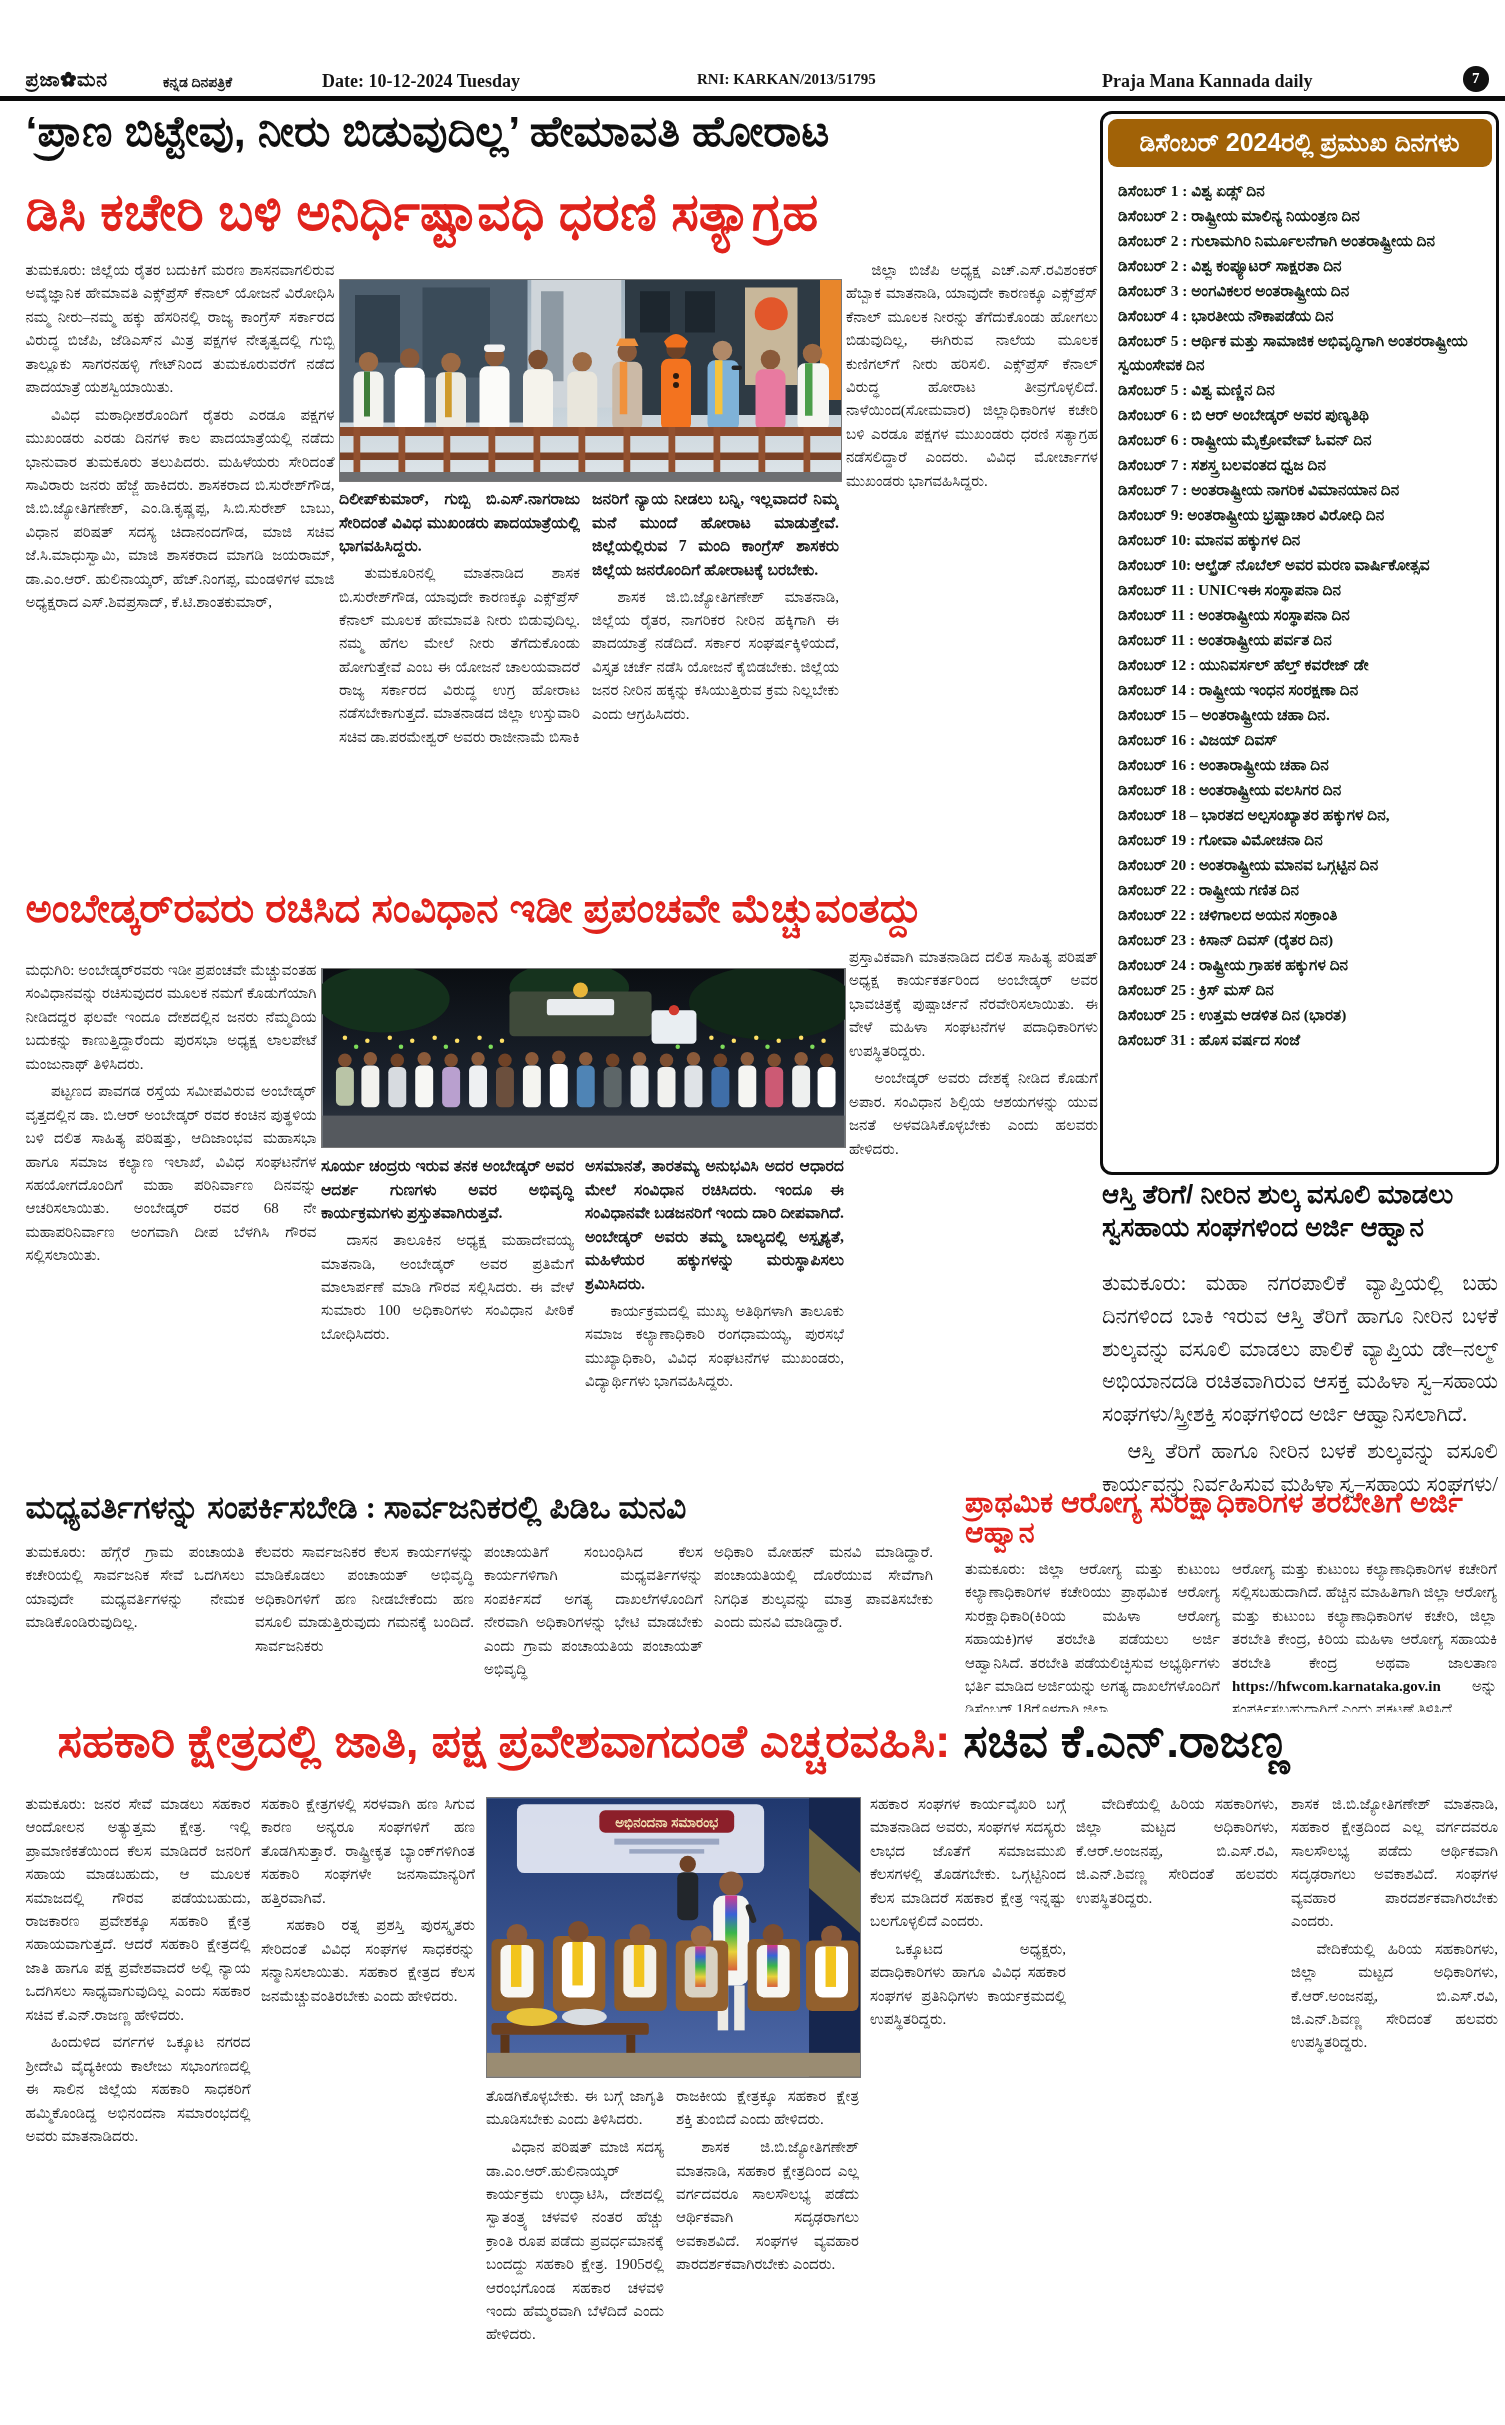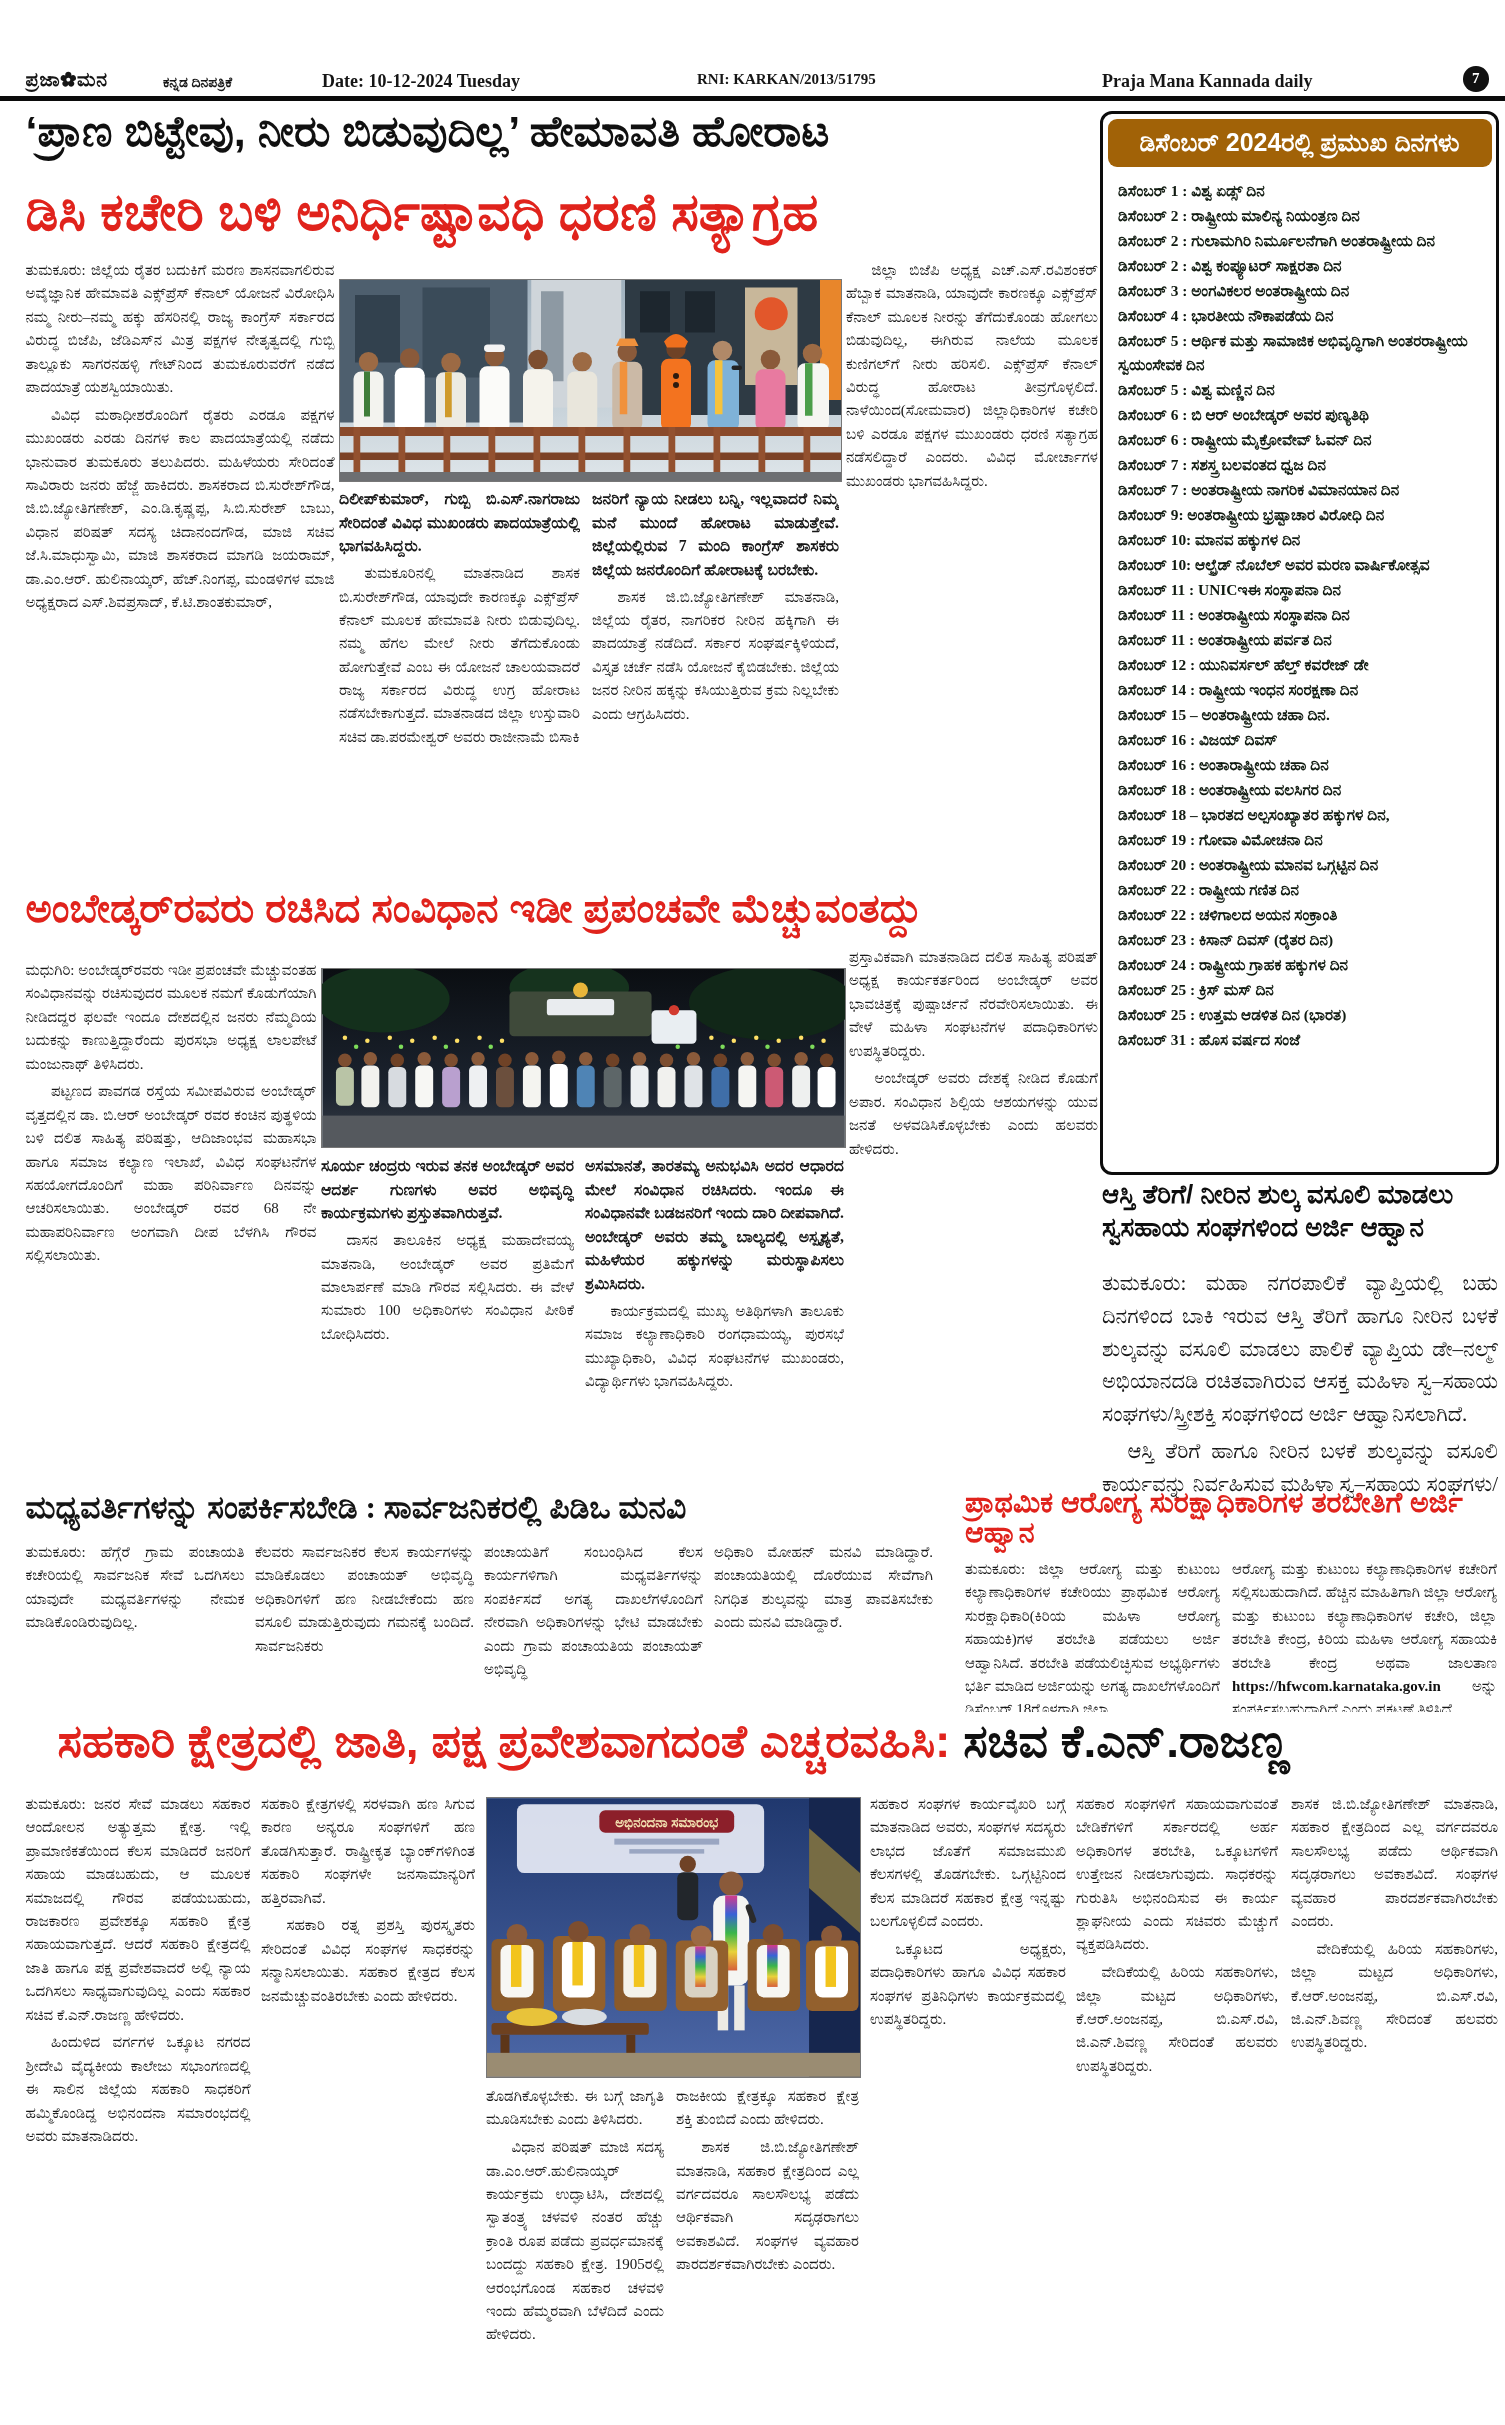--- a/index.html
+++ b/index.html
@@ -501,21 +501,20 @@
   </div>
   <div class="abs col" style="left:676px;top:2085px;width:183px;height:316px;">
     <p class="noind">ರಾಜಕೀಯ ಕ್ಷೇತ್ರಕ್ಕೂ ಸಹಕಾರ ಕ್ಷೇತ್ರ ಶಕ್ತಿ ತುಂಬಿದೆ ಎಂದು ಹೇಳಿದರು.</p>
     <p>ಶಾಸಕ ಜಿ.ಬಿ.ಜ್ಯೋತಿಗಣೇಶ್ ಮಾತನಾಡಿ, ಸಹಕಾರ ಕ್ಷೇತ್ರದಿಂದ ಎಲ್ಲ ವರ್ಗದವರೂ ಸಾಲಸೌಲಭ್ಯ ಪಡೆದು ಆರ್ಥಿಕವಾಗಿ ಸದೃಢರಾಗಲು ಅವಕಾಶವಿದೆ. ಸಂಘಗಳ ವ್ಯವಹಾರ ಪಾರದರ್ಶಕವಾಗಿರಬೇಕು ಎಂದರು.</p>
   </div>
   <div class="abs col" style="left:870px;top:1793px;width:196px;height:609px;">
     <p class="noind">ಸಹಕಾರ ಸಂಘಗಳ ಕಾರ್ಯವೈಖರಿ ಬಗ್ಗೆ ಮಾತನಾಡಿದ ಅವರು, ಸಂಘಗಳ ಸದಸ್ಯರು ಲಾಭದ ಜೊತೆಗೆ ಸಮಾಜಮುಖಿ ಕೆಲಸಗಳಲ್ಲಿ ತೊಡಗಬೇಕು. ಒಗ್ಗಟ್ಟಿನಿಂದ ಕೆಲಸ ಮಾಡಿದರೆ ಸಹಕಾರ ಕ್ಷೇತ್ರ ಇನ್ನಷ್ಟು ಬಲಗೊಳ್ಳಲಿದೆ ಎಂದರು.</p>
     <p>ಒಕ್ಕೂಟದ ಅಧ್ಯಕ್ಷರು, ಪದಾಧಿಕಾರಿಗಳು ಹಾಗೂ ವಿವಿಧ ಸಹಕಾರ ಸಂಘಗಳ ಪ್ರತಿನಿಧಿಗಳು ಕಾರ್ಯಕ್ರಮದಲ್ಲಿ ಉಪಸ್ಥಿತರಿದ್ದರು.</p>
   </div>
   <div class="abs col" style="left:1076px;top:1793px;width:202px;height:609px;">
-    <p class="noind">ಸಹಕಾರ ಸಂಘಗಳಿಗೆ ಸಹಾಯವಾಗುವಂತೆ ಬೇಡಿಕೆಗಳಿಗೆ ಸರ್ಕಾರದಲ್ಲಿ ಅರ್ಹ ಅಧಿಕಾರಿಗಳ ತರಬೇತಿ, ಒಕ್ಕೂಟಗಳಿಗೆ ಉತ್ತೇಜನ ನೀಡಲಾಗುವುದು. ಸಾಧಕರನ್ನು ಗುರುತಿಸಿ ಅಭಿನಂದಿಸುವ ಈ ಕಾರ್ಯ ಶ್ಲಾಘನೀಯ ಎಂದು ಸಚಿವರು ಮೆಚ್ಚುಗೆ ವ್ಯಕ್ತಪಡಿಸಿದರು.</p>
     <p>ವೇದಿಕೆಯಲ್ಲಿ ಹಿರಿಯ ಸಹಕಾರಿಗಳು, ಜಿಲ್ಲಾ ಮಟ್ಟದ ಅಧಿಕಾರಿಗಳು, ಕೆ.ಆರ್.ಅಂಜನಪ್ಪ, ಬಿ.ಎಸ್.ರವಿ, ಜಿ.ಎನ್.ಶಿವಣ್ಣ ಸೇರಿದಂತೆ ಹಲವರು ಉಪಸ್ಥಿತರಿದ್ದರು.</p>
   </div>
   <div class="abs col" style="left:1291px;top:1793px;width:207px;height:609px;">
     <p class="noind">ಶಾಸಕ ಜಿ.ಬಿ.ಜ್ಯೋತಿಗಣೇಶ್ ಮಾತನಾಡಿ, ಸಹಕಾರ ಕ್ಷೇತ್ರದಿಂದ ಎಲ್ಲ ವರ್ಗದವರೂ ಸಾಲಸೌಲಭ್ಯ ಪಡೆದು ಆರ್ಥಿಕವಾಗಿ ಸದೃಢರಾಗಲು ಅವಕಾಶವಿದೆ. ಸಂಘಗಳ ವ್ಯವಹಾರ ಪಾರದರ್ಶಕವಾಗಿರಬೇಕು ಎಂದರು.</p>
     <p>ವೇದಿಕೆಯಲ್ಲಿ ಹಿರಿಯ ಸಹಕಾರಿಗಳು, ಜಿಲ್ಲಾ ಮಟ್ಟದ ಅಧಿಕಾರಿಗಳು, ಕೆ.ಆರ್.ಅಂಜನಪ್ಪ, ಬಿ.ಎಸ್.ರವಿ, ಜಿ.ಎನ್.ಶಿವಣ್ಣ ಸೇರಿದಂತೆ ಹಲವರು ಉಪಸ್ಥಿತರಿದ್ದರು.</p>
   </div>
 
 </div>
 
 

